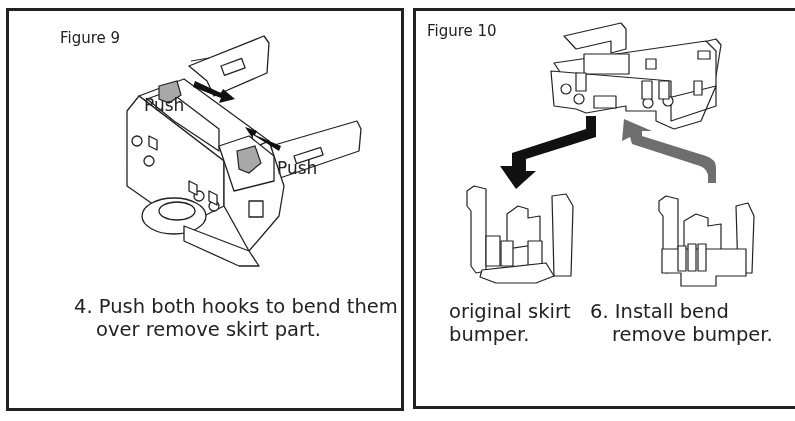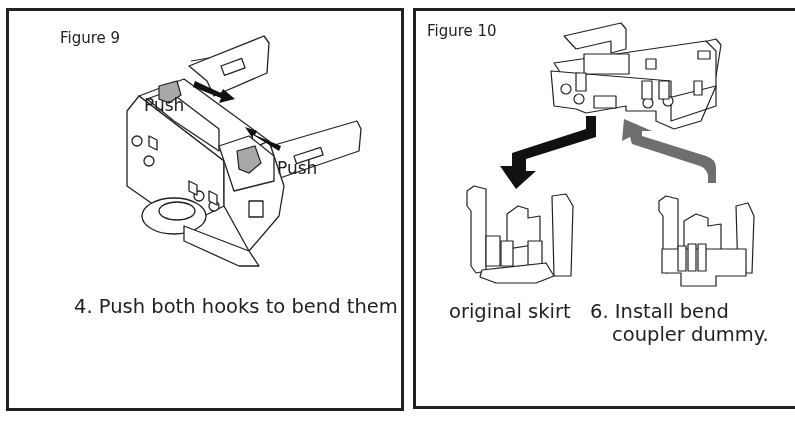--- a/index.html
+++ b/index.html
@@ -67,20 +67,21 @@
     </g>
 
     <line x1="182" y1="50" x2="200" y2="47" stroke="#222" stroke-width="1"></line>
   </svg>
 
   <div class="push-label" style="left:135px; top:40px;">Push</div>
   <div class="push-label" style="left:268px; top:103px;">Push</div>
 
   <div class="step" style="left:17px; top:284px;margin-left:48px;">
     <span class="line"><span class="num">4.</span> <span>Push both hooks to bend them</span></span>
+    <span class="line indent">over remove skirt part.</span>
   </div>
 </div>
 
 <div id="panel-right" class="panel">
   <div class="fig-label" style="left:11px; top:11px;">Figure 10</div>
 
   <svg class="illus" width="370" height="280" viewBox="0 0 370 280">
 
     <g fill="#fff" stroke="#222" stroke-width="1.2" stroke-linejoin="round">
       <path d="M148,25 L205,12 L210,18 L210,38 L195,42 L195,30 L160,38 Z"></path>
@@ -121,19 +122,20 @@
       <path d="M268,210 L280,203 L292,207 L292,215 L305,213 L305,240 L268,243 Z"></path>
       <path d="M246,238 L330,238 L330,265 L300,265 L300,275 L265,275 L265,262 L246,262 Z"></path>
       <rect x="262" y="235" width="8" height="25"></rect>
       <rect x="272" y="233" width="8" height="27"></rect>
       <rect x="282" y="233" width="8" height="27"></rect>
     </g>
   </svg>
 
   <div class="step" style="left:11px; top:289px;">
     <span class="line indent">original skirt</span>
+    <span class="line indent">bumper.</span>
   </div>
 
   <div class="step" style="left:174px; top:289px;">
     <span class="line"><span class="num">6.</span> <span>Install bend</span></span>
-    <span class="line indent">coupler dummy.</span>
+    <span class="line indent">remove bumper.</span>
   </div>
 </div>
 
 </body></html>

